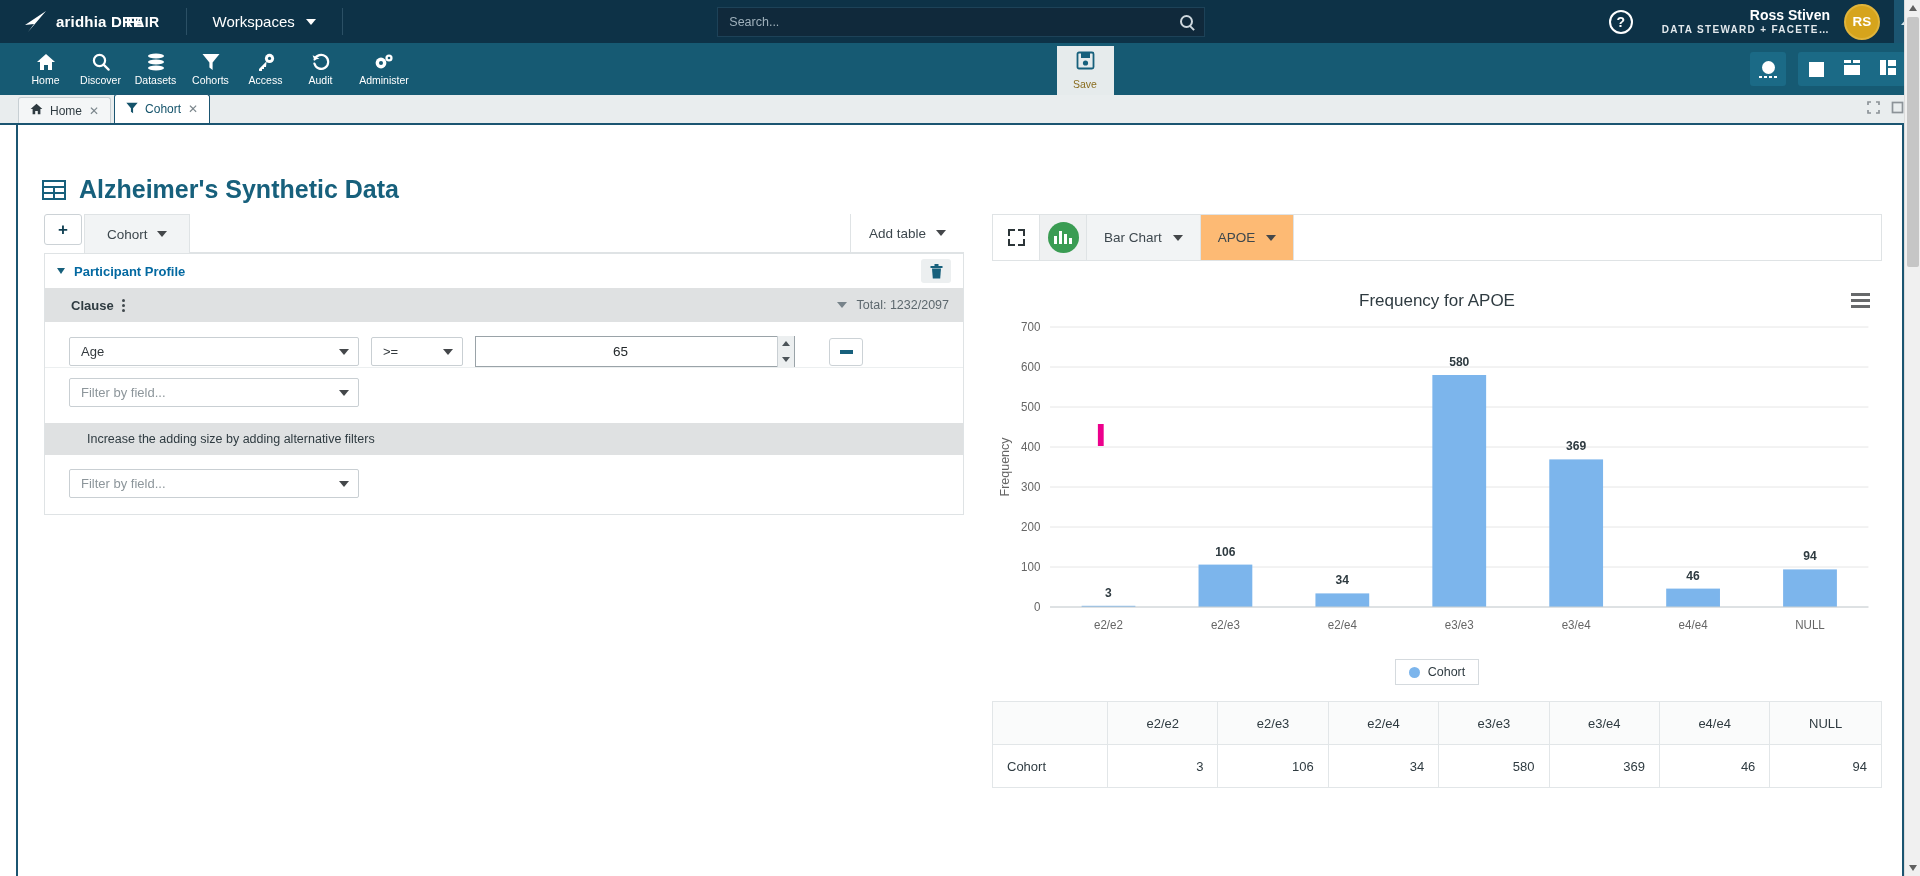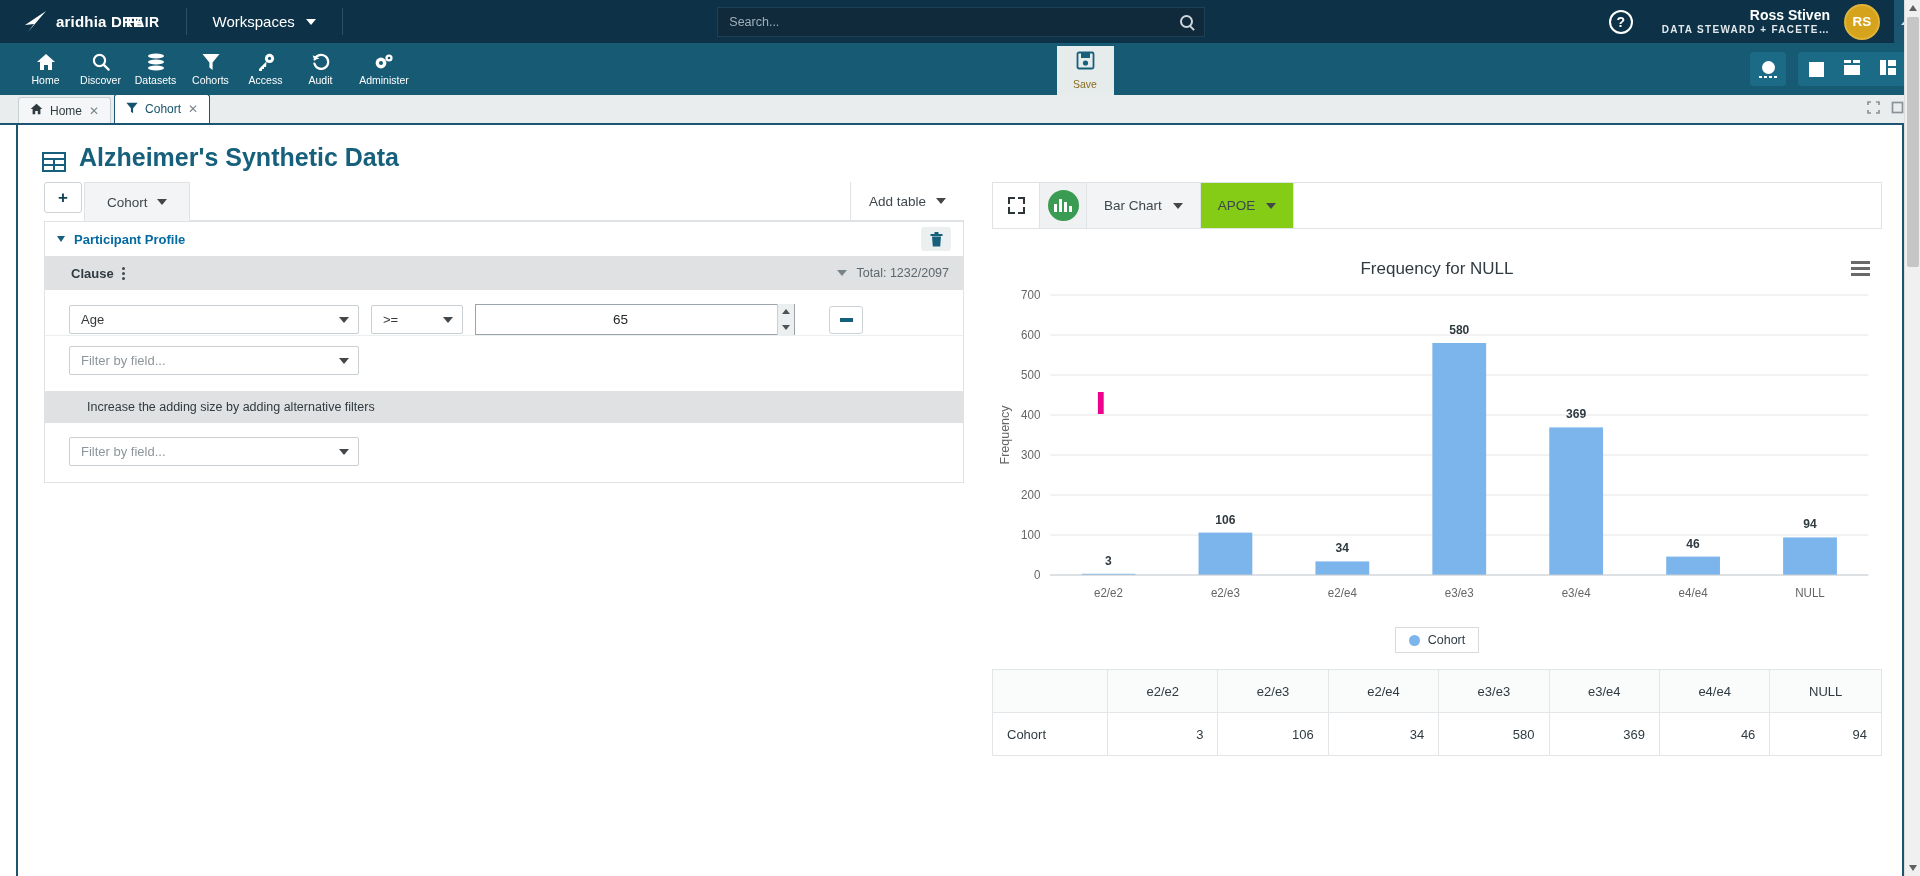--- a/index.html
+++ b/index.html
@@ -132,21 +132,21 @@
   }
   .tsicon { width: 13px; height: 13px; cursor: pointer; }
 
   
   .page {
     position: relative; height: 771px; background: #fff;
     border-left: 2px solid #1b5571; border-right: 2px solid #1b5571;
     border-bottom: 2px solid #1b5571; margin: 0 16px;
     display: flex; flex-direction: column;
   }
-  .pagehead { padding: 18px 0 10px 24px; display: flex; align-items: flex-end; gap: 13px; }
+  .pagehead { padding: 18px 0 10px 24px; display: flex; align-items: center; gap: 13px; margin-top: 32px; }
   .pagehead .ptitle { font-size: 25px; color: #17607c; font-weight: bold; }
   .tableicon { width: 24px; height: 20px; }
 
   .content { flex: 1; display: flex; padding: 0 20px 0 26px; gap: 28px; overflow: hidden; }
 
   
   .leftpanel { width: 920px; flex: none; }
   .tablebar { display: flex; align-items: stretch; height: 40px; border-bottom: 1px solid #dfe3e5; }
   .plusbtn {
     width: 38px; height: 31px; border: 1px solid #ccd2d6; border-radius: 3px;
@@ -246,21 +246,21 @@
   .greencircle {
     width: 31px; height: 31px; border-radius: 50%; background: #3a9c53;
     display: flex; align-items: flex-end; justify-content: center; gap: 2px; padding-bottom: 9px;
   }
   .greencircle i { width: 3px; background: #fff; display: block; }
   .ctsel {
     display: flex; align-items: center; gap: 11px; padding: 0 17px;
     font-size: 13.5px; color: #3d474d; cursor: pointer; background: #f2f4f5;
     border-right: 1px solid #dfe3e5;
   }
-  .ctsel.plain { background: #84cc16; }
+  .ctsel.plain { background: #fdba74; }
   .ct-rest { flex: 1; }
 
   .chartarea { flex: none; height: 418px; position: relative; padding-top: 16px; }
   .charttitle { text-align: center; font-size: 17px; color: #2f3b41; padding-top: 14px; }
   .hamb { position: absolute; right: 12px; top: 32px; display: flex; flex-direction: column;
           gap: 3px; cursor: pointer; }
   .hamb i { width: 19px; height: 3px; background: #67696b; display: block; }
   .legendwrap { display: flex; justify-content: center; margin-top: 4px; }
   .legend {
     border: 1px solid #d5dade; display: flex; align-items: center; gap: 8px;
@@ -621,21 +621,21 @@
           <span class="caret-down dark"></span>
         </div>
         <div class="ctsel plain">
           <span>APOE</span>
           <span class="caret-down dark"></span>
         </div>
         <div class="ct-rest"></div>
       </div>
 
       <div class="chartarea">
-        <div class="charttitle">Frequency for NULL</div>
+        <div class="charttitle">Frequency for APOE</div>
         <div class="hamb">
             <i></i>
             <i></i>
             <i></i>
           </div>
         <svg id="barchart" width="100%" height="340" viewBox="0 0 920 340" preserveAspectRatio="none">
             <line x1="60" x2="906" y1="296" y2="296" stroke="#e6e6e6" stroke-width="1" vector-effect="non-scaling-stroke"></line>
             <text x="50" y="300" text-anchor="end" font-size="12" fill="#666" font-family="&quot;Liberation Sans&quot;, sans-serif">0</text>
             <line x1="60" x2="906" y1="256" y2="256" stroke="#e6e6e6" stroke-width="1" vector-effect="non-scaling-stroke"></line>
             <text x="50" y="260" text-anchor="end" font-size="12" fill="#666" font-family="&quot;Liberation Sans&quot;, sans-serif">100</text>

